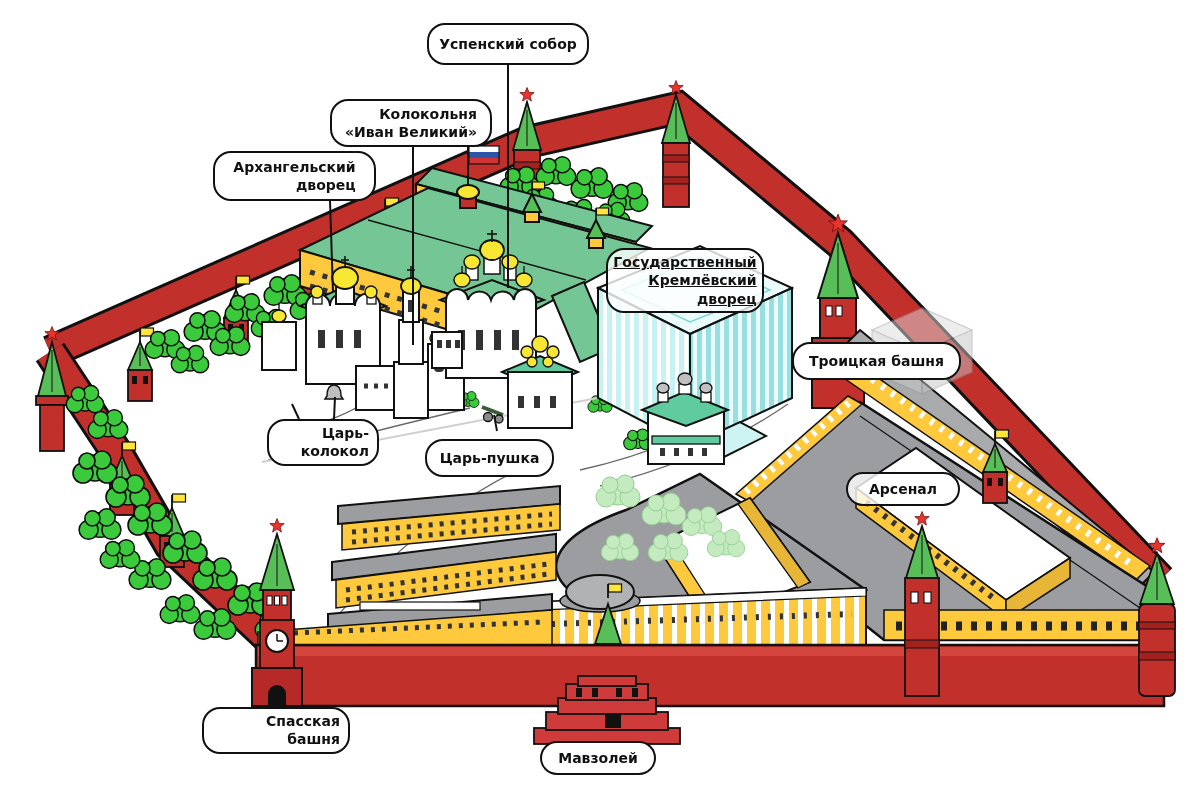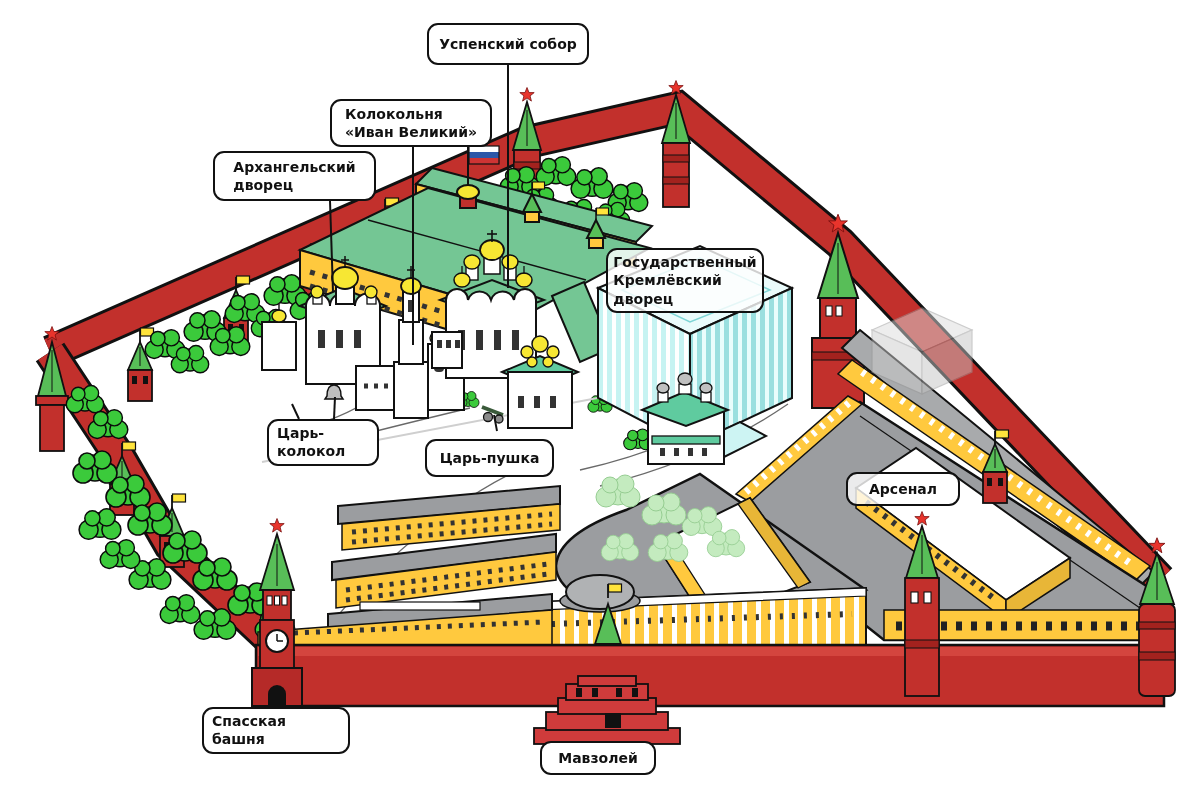--- a/index.html
+++ b/index.html
@@ -1,21 +1,21 @@
 <!DOCTYPE html>
 <html><head>
 <meta charset="utf-8">
 <style>
   html,body{margin:0;padding:0;background:#fff;}
   .stage{position:relative;width:1200px;height:792px;background:#fff;overflow:hidden;
          font-family:"DejaVu Sans","Liberation Sans",sans-serif;}
   .stage svg{position:absolute;left:0;top:0;}
   .callout{position:absolute;box-sizing:border-box;display:flex;align-items:center;justify-content:center;
-    text-align:left;font-weight:bold;font-size:14px;line-height:1.32;color:#111;
-    background:#fff;border:2px solid #111;border-radius:11px;padding:3px 8px;
+    text-align:right;font-weight:bold;font-size:14px;line-height:1.32;color:#111;
+    background:#fff;border:2px solid #111;border-radius:18px;padding:3px 8px;
     white-space:pre-line;z-index:5;}
   .callout.glass{background:rgba(255,255,255,0.8);}
 </style>
 </head>
 <body>
 
 <div class="stage">
 
 <svg width="1200" height="792" viewBox="0 0 1200 792">
   <defs>
@@ -422,22 +422,23 @@
     <line x1="334" y1="419" x2="335" y2="397"></line>
     <line x1="497" y1="431" x2="494" y2="415"></line>
   </g>
 </svg>
 
 <div class="callout" style="left:427px;top:23px;width:162px;min-height:42px;">Успенский собор</div>
 <div class="callout" style="left:330px;top:99px;width:162px;min-height:48px;">Колокольня
 «Иван Великий»</div>
 <div class="callout" style="left:213px;top:151px;width:163px;min-height:50px;">Архангельский
 дворец</div>
-<div class="callout glass" style="left:606px;top:248px;width:158px;min-height:62px;">Государственный
+<div class="callout glass" style="left:606px;top:248px;width:158px;min-height:62px;text-decoration:underline;">Государственный
 Кремлёвский
 дворец</div>
+<div class="callout" style="left:792px;top:342px;width:169px;min-height:38px;">Троицкая башня</div>
 <div class="callout" style="left:267px;top:419px;width:112px;min-height:35px;">Царь-колокол</div>
 <div class="callout" style="left:425px;top:431px;width:129px;min-height:38px;margin-top:8px;">Царь-пушка</div>
 <div class="callout glass" style="left:846px;top:472px;width:114px;min-height:34px;">Арсенал</div>
 <div class="callout" style="left:540px;top:741px;width:116px;min-height:34px;">Мавзолей</div>
 <div class="callout" style="left:202px;top:707px;width:148px;min-height:38px;">Спасская башня</div>
 
 </div>
 
 </body></html>

